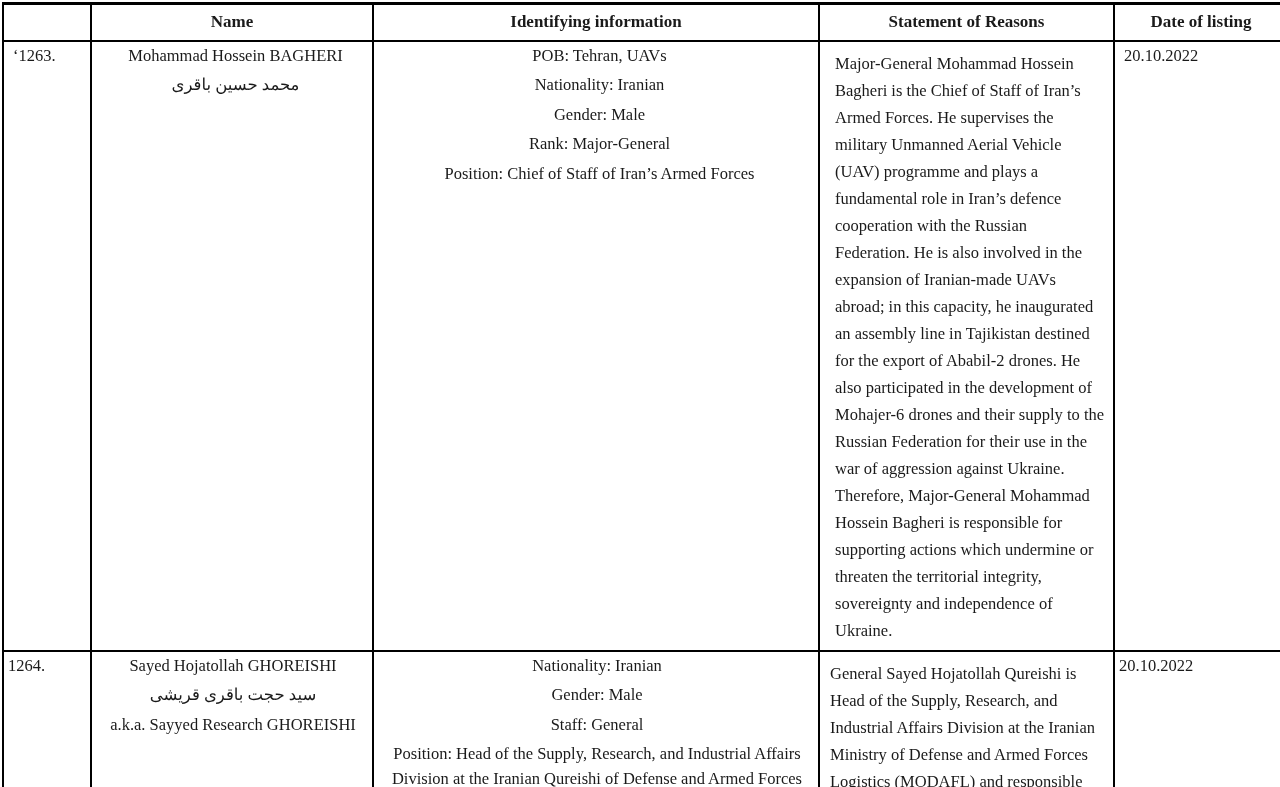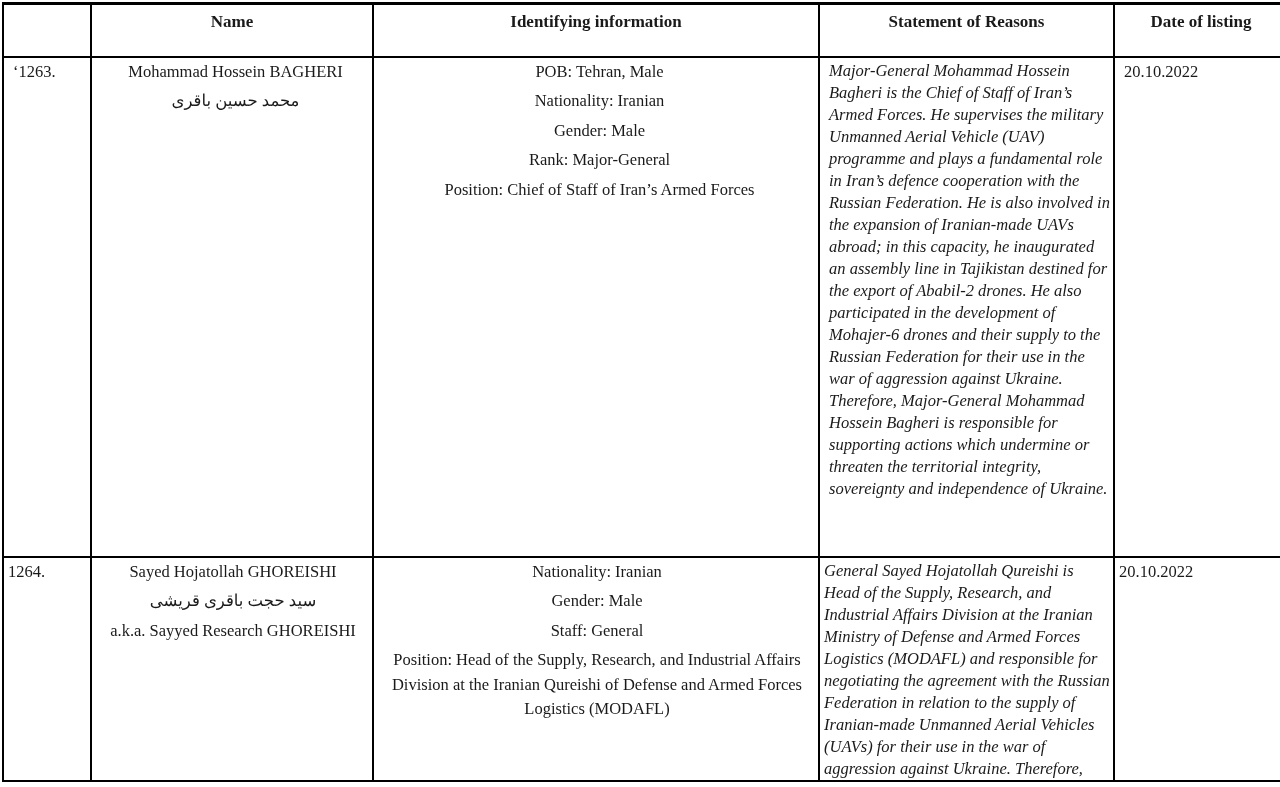--- a/index.html
+++ b/index.html
@@ -28,35 +28,34 @@
     border: 2px solid #000;
     vertical-align: top;
     font-size: 16.5px;
     text-align: left;
     overflow: hidden;
   }
   table.listing th {
     font-weight: bold;
     font-size: 17px;
     text-align: center;
-    padding: 6px 4px 24px;
+    padding: 6px 4px 8px;
     line-height: 21px;
   }
   table.listing td {
     padding: 2px 2px 0 4px;
   }
   .para {
     margin: 0 0 4.8px 0;
     line-height: 24.6px;
     text-align: center;
   }
   .statement {
-    margin: 0;
-    line-height: 22px;
-    font-style: italic;
+    margin: 6px;
+    line-height: 27px;
   }
   .rtl {
     direction: rtl;
     text-align: center;
     unicode-bidi: isolate;
   }
   .num-cell {
     line-height: 24.6px;
   }
   .date-cell {
@@ -89,21 +88,21 @@
       </tr>
     </thead>
     <tbody>
       <tr class="row-first">
         <td class="num-cell">‘1263.</td>
         <td>
           <p class="para">Mohammad Hossein BAGHERI</p>
           <p class="para rtl" dir="rtl">محمد حسین باقری</p>
         </td>
         <td>
-          <p class="para">POB: Tehran, Male</p>
+          <p class="para">POB: Tehran, UAVs</p>
           <p class="para">Nationality: Iranian</p>
           <p class="para">Gender: Male</p>
           <p class="para">Rank: Major-General</p>
           <p class="para">Position: Chief of Staff of Iran’s Armed Forces</p>
         </td>
         <td>
           <p class="statement">Major-General Mohammad Hossein Bagheri is the Chief of Staff of Iran’s Armed Forces. He supervises the military Unmanned Aerial Vehicle (UAV) programme and plays a fundamental role in Iran’s defence cooperation with the Russian Federation. He is also involved in the expansion of Iranian-made UAVs abroad; in this capacity, he inaugurated an assembly line in Tajikistan destined for the export of Ababil-2 drones. He also participated in the development of Mohajer-6 drones and their supply to the Russian Federation for their use in the war of aggression against Ukraine. Therefore, Major-General Mohammad Hossein Bagheri is responsible for supporting actions which undermine or threaten the territorial integrity, sovereignty and independence of Ukraine.</p>
         </td>
         <td class="date-cell">20.10.2022</td>
       </tr>

